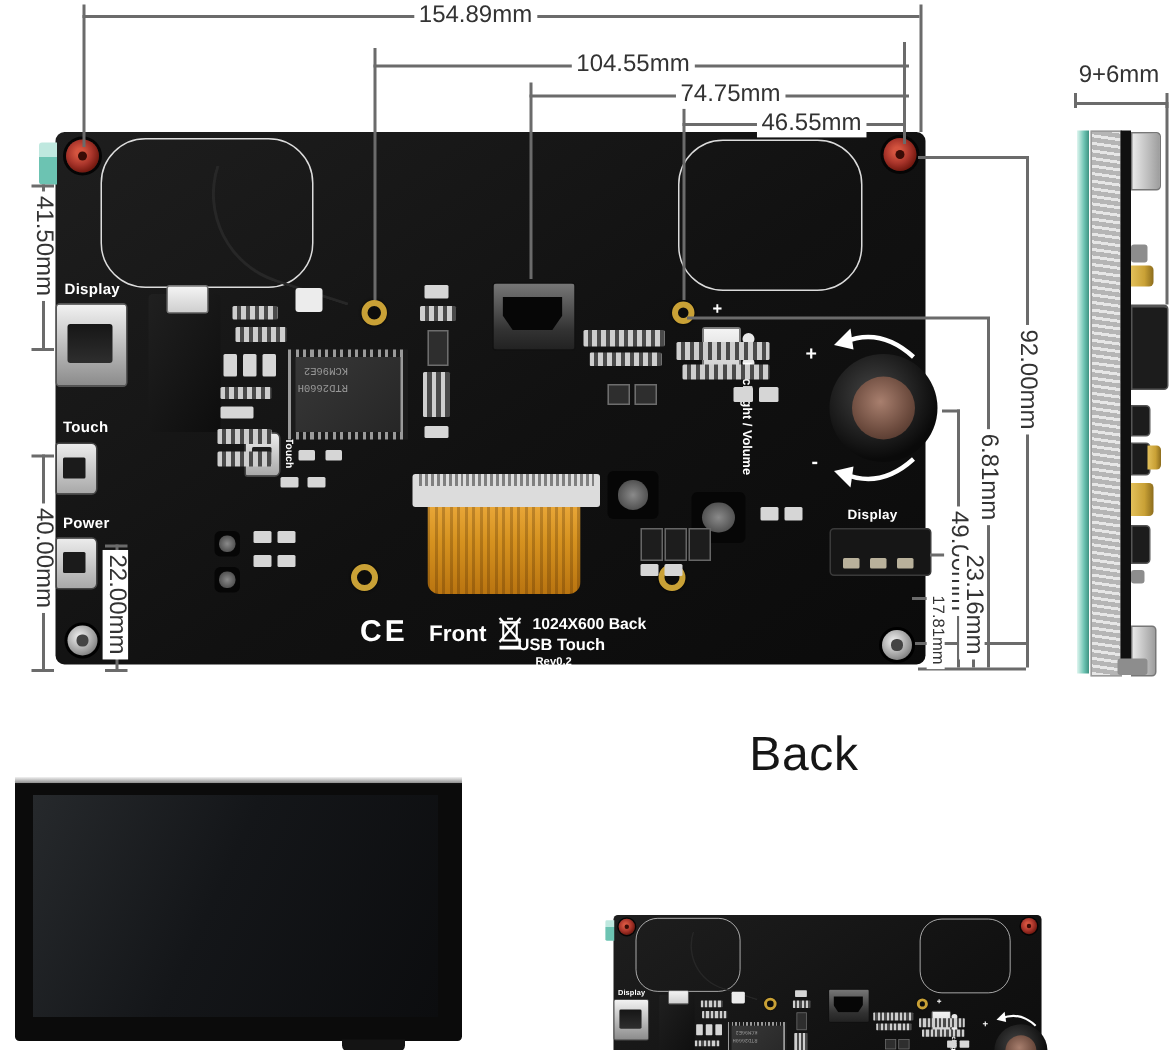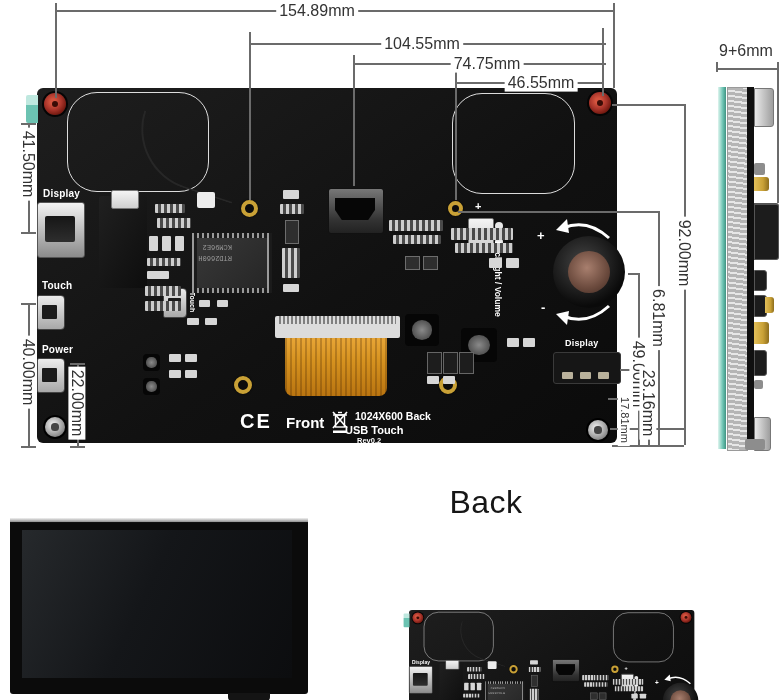--- a/index.html
+++ b/index.html
@@ -315,21 +315,21 @@
     <div class="sv-sil" style="left:40px;top:332px;width:15px;height:32px"></div>
     <div class="sv-gray" style="left:31px;top:354px;width:20px;height:11px"></div>
   </div>
 
   <div class="frontframe" style="left:10px;top:518px;width:298px;height:176px">
     <div class="edge"></div>
     <div class="screen"></div>
     <div class="tab"></div>
   </div>
 
-  <div class="viewhead" style="left:416px;top:484px;width:140px">Back</div>
+  <div class="viewhead" style="left:466px;top:484px;width:140px">Back</div>
   <div class="backslot" id="back-slot" style="left:372px;top:522px;width:286px;height:176px">
       <div class="pcb" style="left:37px;top:88px">
     <div class="tealtab" style="left:-11px;top:7px;width:12px;height:28px"></div>
     <div class="outline" style="left:30px;top:4px;width:140px;height:98px"></div>
     <div class="outline" style="left:415px;top:5px;width:121px;height:99px"></div>
     <div class="trace" style="left:95px;top:38px;width:110px;height:60px"></div>
 
     <div class="screw red" style="left:7px;top:5px;width:22px;height:22px"></div>
     <div class="screw red" style="left:552px;top:4px;width:22px;height:22px"></div>
 

